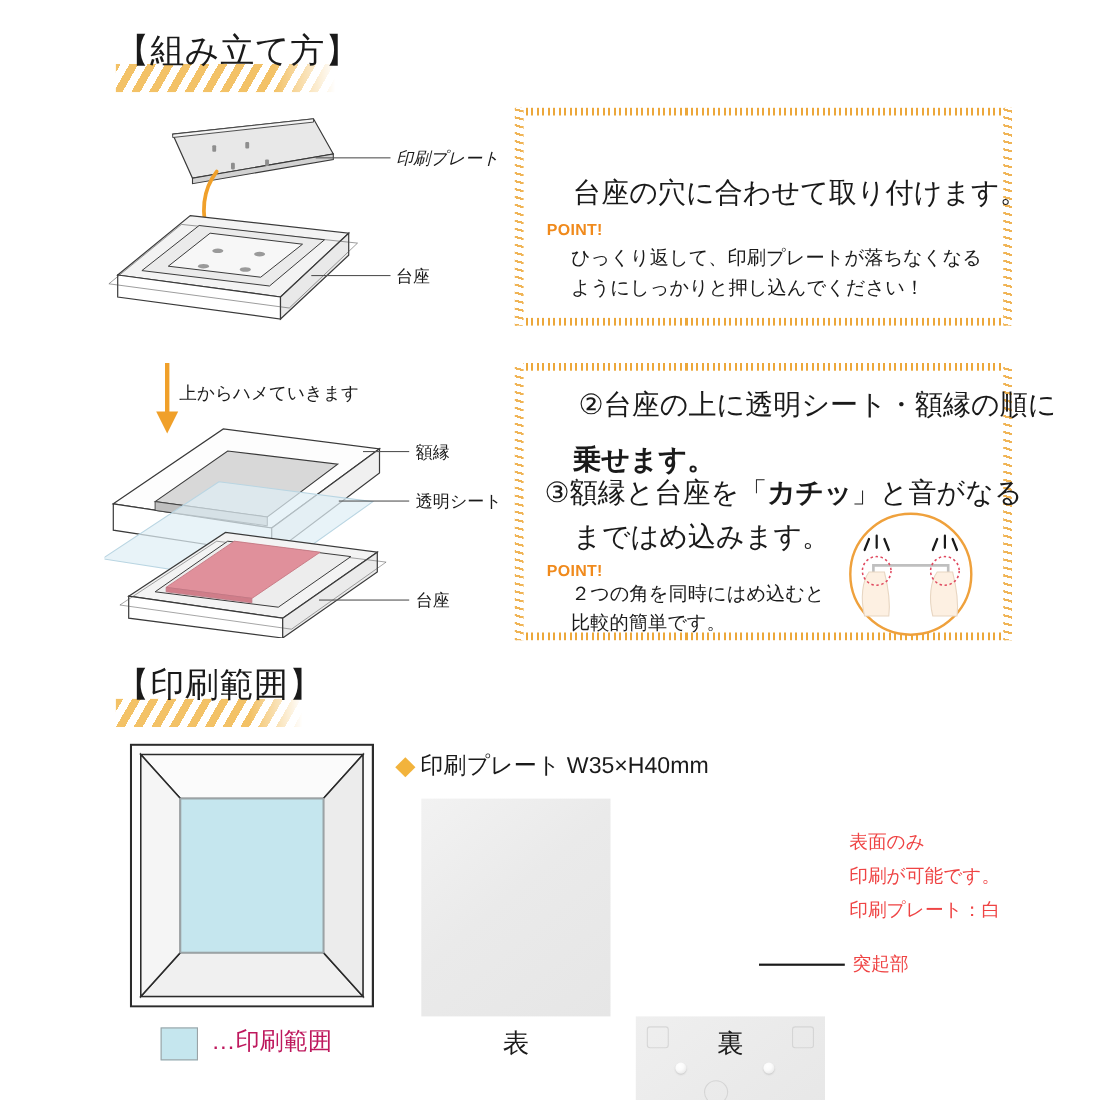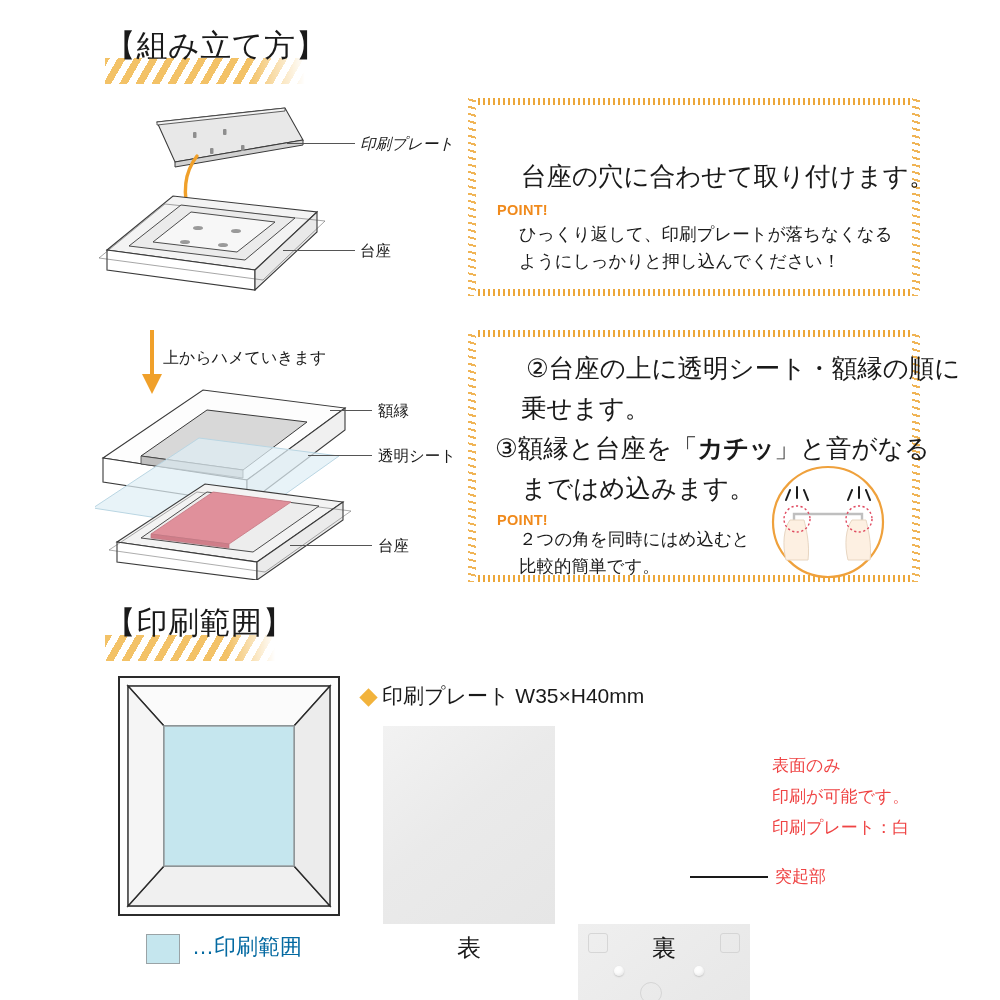--- a/index.html
+++ b/index.html
@@ -157,21 +157,21 @@
     white-space: nowrap;
   }
   .legend-swatch {
     width: 34px; height: 30px;
     background: #c5e6ee;
     border: 1px solid #9aa3a6;
     box-sizing: border-box;
   }
   .legend-text {
     font-size: 22px;
-    color: #0369a1;
+    color: #be185d;
     white-space: nowrap;
   }
 </style>
 </head>
 <body>
 
 <div class="abs stripe-bar fade" style="left:105px; top:58px; width:200px; height:26px;"></div>
 <div class="abs section-heading" style="left:105px; top:30px;text-align:right;">【組み立て方】</div>
 
 <svg class="abs" style="left:95px; top:100px;" width="250" height="200" viewBox="0 0 250 200">
@@ -269,21 +269,21 @@
 <div class="abs lead-line" style="left:290px; top:545px; width:82px;"></div>
 <div class="abs lead-label" style="left:378px; top:536px;">台座</div>
 
 <div class="abs instr-box" style="left:468px; top:330px; width:452px; height:252px;">
   <div class="edge-top"></div>
   <div class="edge-bottom"></div>
   <div class="edge-left"></div>
   <div class="edge-right"></div>
 
   <div class="abs step-line" style="left:27px; top:18px;margin-left:31px;">②台座の上に透明シート・額縁の順に</div>
-  <div class="abs step-line indent" style="left:27px; top:58px;">乗せます。</div>
+  <div class="abs step-line indent" style="left:27px; top:68px;font-weight:bold;">乗せます。</div>
 
   <div class="abs step-line" style="left:27px; top:98px;">
     <span>③額縁と台座を「</span><span class="katchi">カチッ</span><span>」と音がなる</span>
   </div>
   <div class="abs step-line indent" style="left:27px; top:138px;">まではめ込みます。</div>
 
   <div class="abs point-label" style="left:29px; top:182px;">POINT!</div>
   <div class="abs point-text" style="left:29px; top:196px;">２つの角を同時にはめ込むと</div>
   <div class="abs point-text" style="left:29px; top:223px;">比較的簡単です。</div>
 

